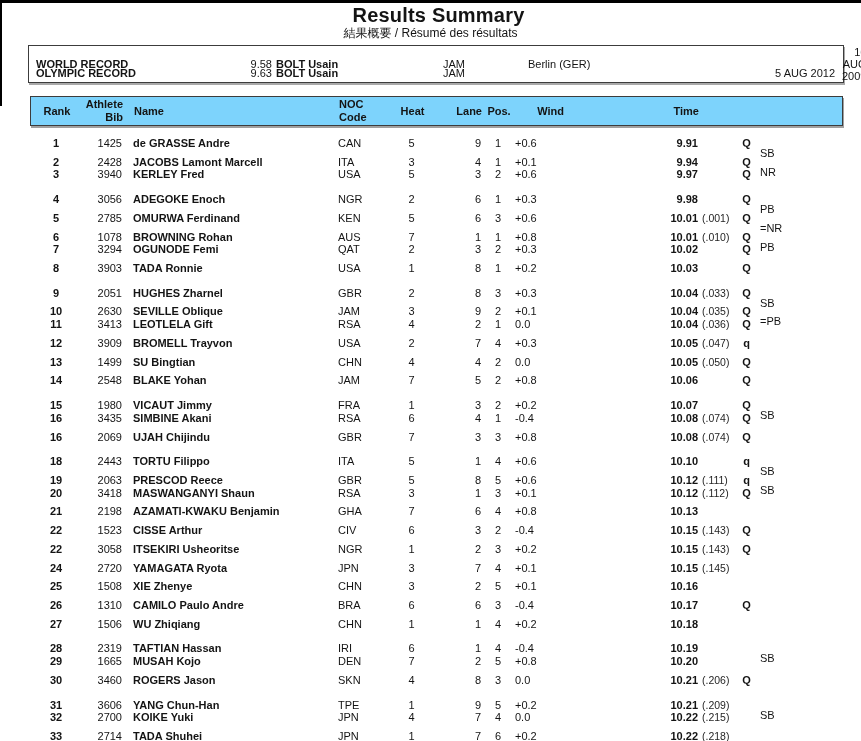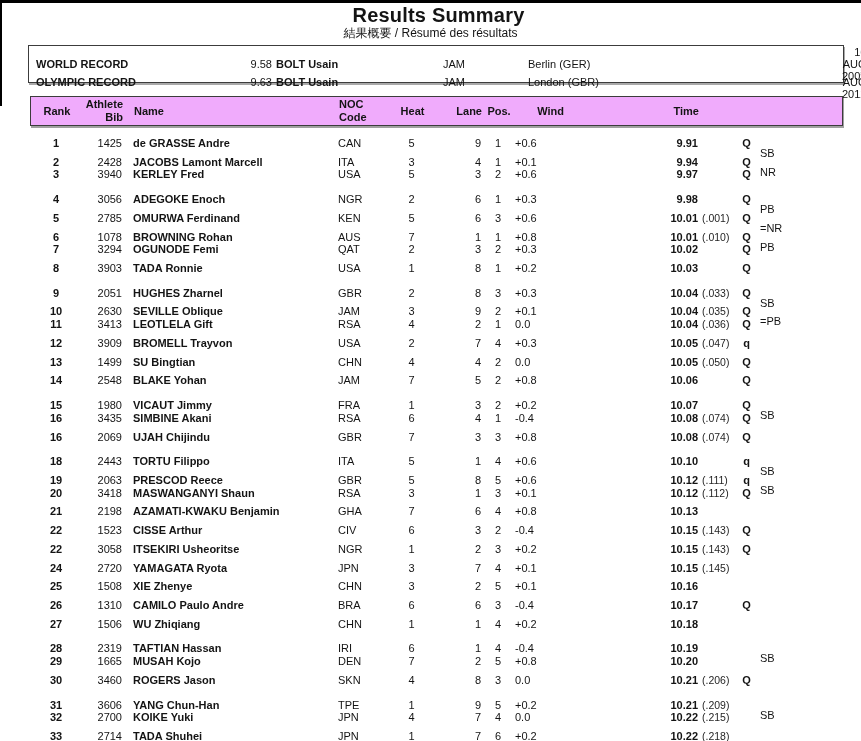--- a/index.html
+++ b/index.html
@@ -38,21 +38,21 @@
   .c-heat{text-align:center;}
   .c-lane{text-align:right;}
   .c-pos{text-align:center;}
   .c-wind{}
   .c-time{text-align:right;font-weight:bold;}
   .c-frac{padding-left:4px;font-size:10.5px;color:#1f1f1f;}
   .c-q{text-align:center;font-weight:bold;}
   .c-remark{padding-left:5px;margin-top:20px;}
 
   .header-box{position:absolute;left:30px;top:96px;width:813px;height:30px;
-    border:1px solid #3c3c3c;box-shadow:1px 2px 0 #a0a0a0;box-sizing:border-box;background:#f0abfc;}
+    border:1px solid #3c3c3c;box-shadow:1px 2px 0 #a0a0a0;box-sizing:border-box;background:#7dd3fc;}
   .header-box .grid-row{height:28px;font-size:11px;font-weight:bold;line-height:1.15;}
   .header-box .hc{white-space:pre-line;}
   .h-rank{text-align:center;}
   .h-bib{text-align:right;}
   .h-name{padding-left:11px;}
   .h-noc{padding-left:8px;}
   .h-heat{text-align:center;}
   .h-lane{text-align:right;}
   .h-pos{text-align:center;}
   .h-wind{text-align:right;}
@@ -77,21 +77,20 @@
     <span class="record-athlete">BOLT Usain</span>
     <span class="record-noc">JAM</span>
     <span class="record-location">Berlin (GER)</span>
     <span class="record-date">16 AUG 2009</span>
   </div>
     <div class="record-row">
     <span class="record-label">OLYMPIC RECORD</span>
     <span class="record-time">9.63</span>
     <span class="record-athlete">BOLT Usain</span>
     <span class="record-noc">JAM</span>
-    <span class="record-location">London (GBR)</span>
     <span class="record-date">5 AUG 2012</span>
   </div>
   </div>
 
 <div class="header-box">
   <div class="grid-row" style="height:28px;">
     <span class="hc h-rank">Rank</span>
     <span class="hc h-bib">Athlete
 Bib</span>
     <span class="hc h-name">Name</span>

